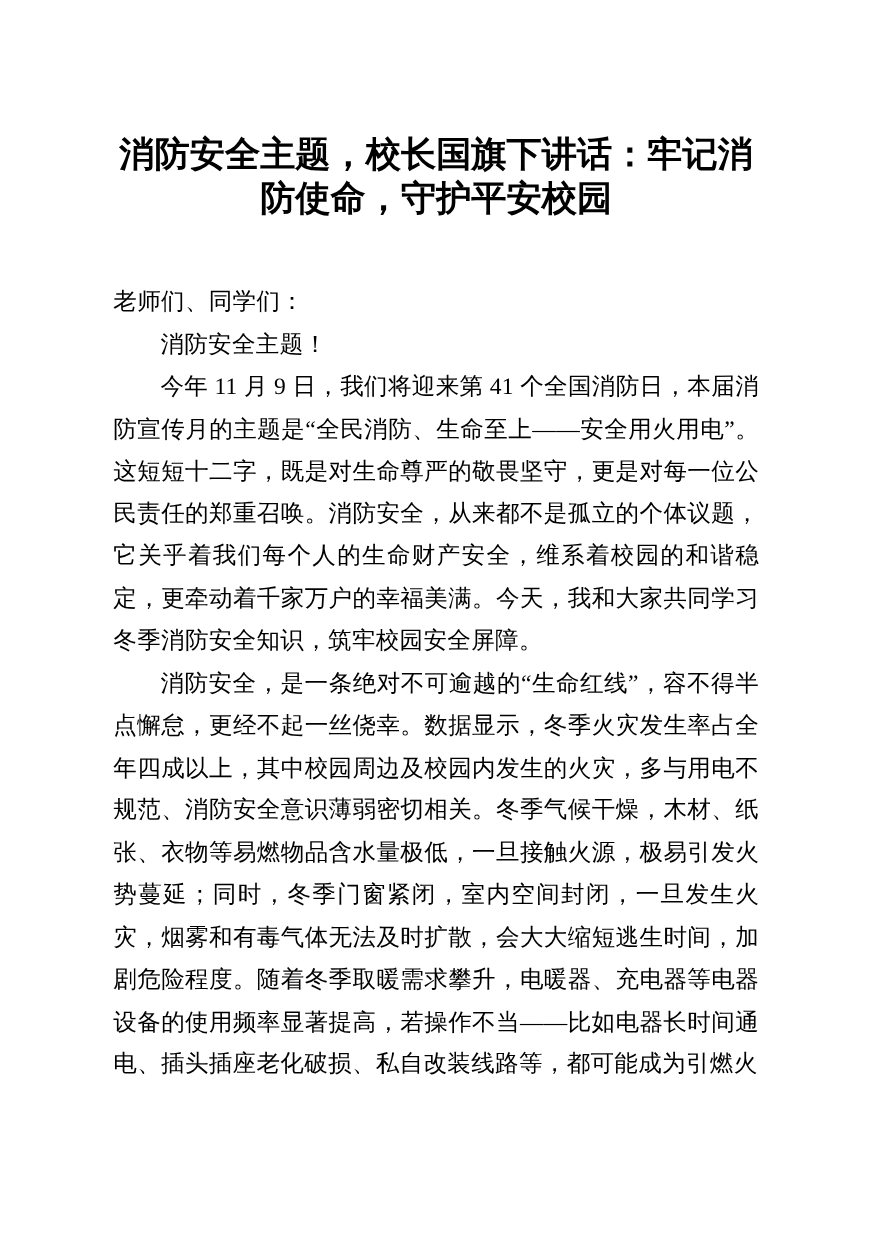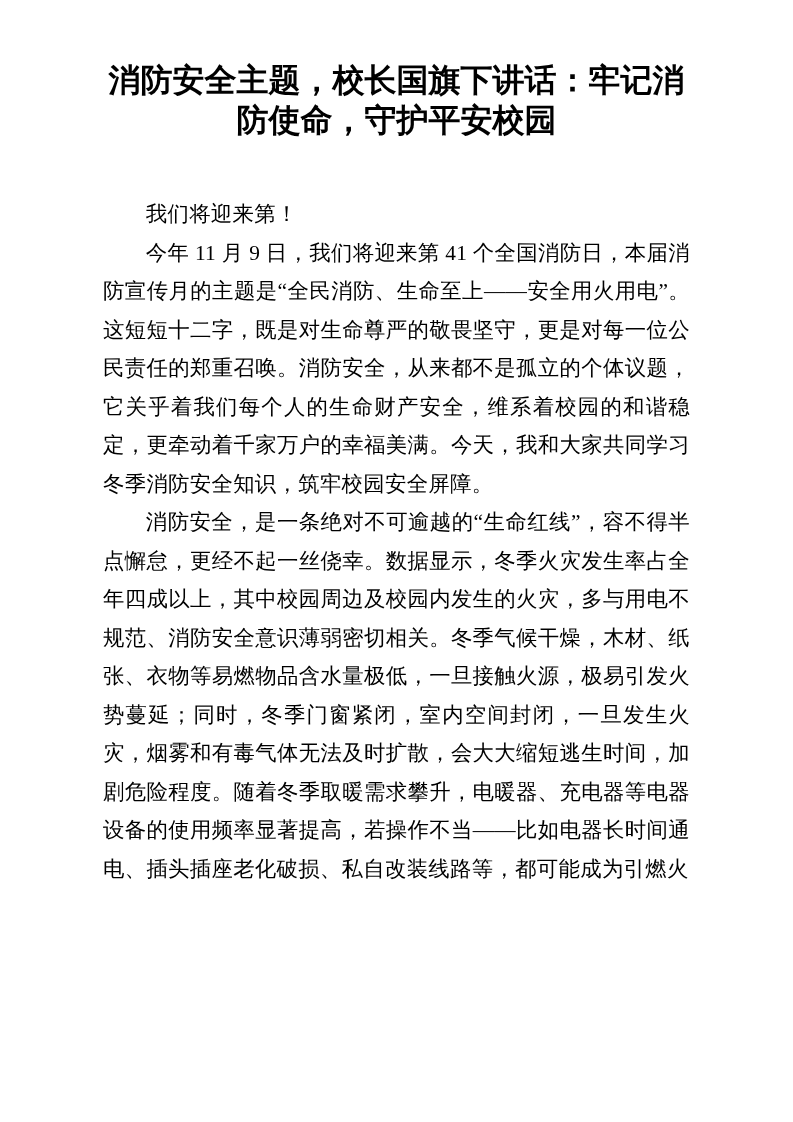--- a/index.html
+++ b/index.html
@@ -8,21 +8,21 @@
     background: #ffffff;
   }
   .page {
     position: relative;
     width: 793px;
     height: 1122px;
     margin: 0;
     background: #ffffff;
     color: #000000;
     box-sizing: border-box;
-    padding: 60px 103px 0 103px;
+    padding: 120px 103px 0 103px;
     overflow: hidden;
     font-family: "Liberation Serif", "DejaVu Serif", serif;
   }
   .doc-title {
     margin: 0 0 55px 0;
     font-size: 32px;
     line-height: 40px;
     font-weight: bold;
     text-align: center;
     letter-spacing: 0;
@@ -40,17 +40,18 @@
     text-indent: 2em;
   }
 </style>
 </head>
 <body>
 
 <div class="page">
   <h1 class="doc-title">消防安全主题，校长国旗下讲话：牢记消防使命，守护平安校园</h1>
 
   <div class="doc-body">
-    <p class="indent">我们将迎来第！</p>
+    <p>老师们、同学们：</p>
+    <p class="indent">消防安全主题！</p>
     <p class="indent">今年 11 月 9 日，我们将迎来第 41 个全国消防日，本届消防宣传月的主题是“全民消防、生命至上——安全用火用电”。这短短十二字，既是对生命尊严的敬畏坚守，更是对每一位公民责任的郑重召唤。消防安全，从来都不是孤立的个体议题，它关乎着我们每个人的生命财产安全，维系着校园的和谐稳定，更牵动着千家万户的幸福美满。今天，我和大家共同学习冬季消防安全知识，筑牢校园安全屏障。</p>
     <p class="indent">消防安全，是一条绝对不可逾越的“生命红线”，容不得半点懈怠，更经不起一丝侥幸。数据显示，冬季火灾发生率占全年四成以上，其中校园周边及校园内发生的火灾，多与用电不规范、消防安全意识薄弱密切相关。冬季气候干燥，木材、纸张、衣物等易燃物品含水量极低，一旦接触火源，极易引发火势蔓延；同时，冬季门窗紧闭，室内空间封闭，一旦发生火灾，烟雾和有毒气体无法及时扩散，会大大缩短逃生时间，加剧危险程度。随着冬季取暖需求攀升，电暖器、充电器等电器设备的使用频率显著提高，若操作不当——比如电器长时间通电、插头插座老化破损、私自改装线路等，都可能成为引燃火</p>
   </div>
 </div>
 
 </body></html>

